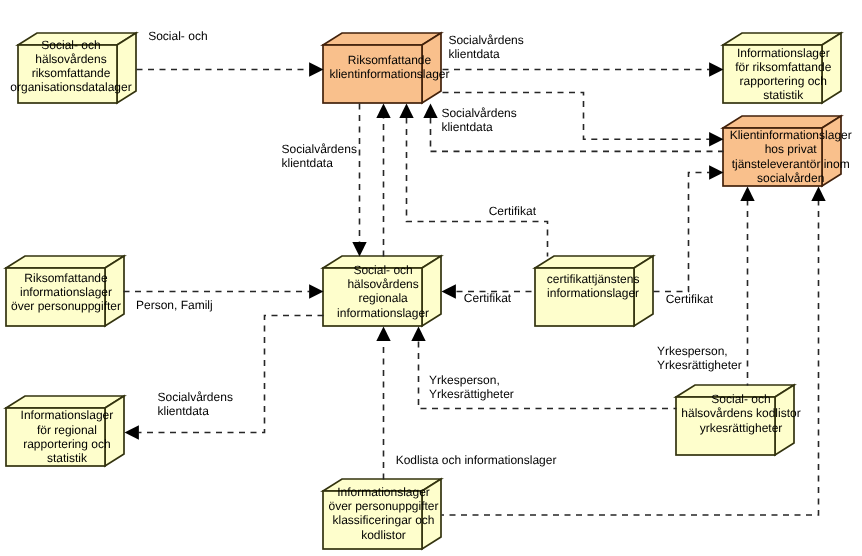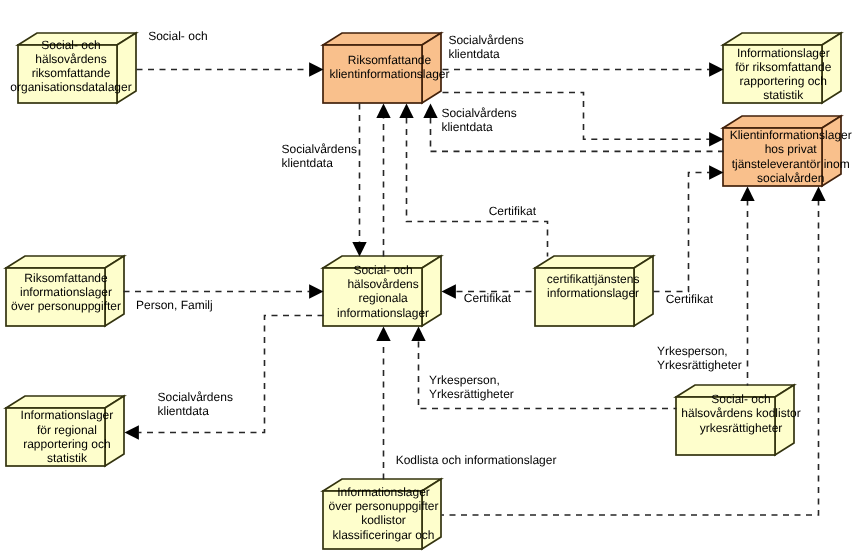--- a/index.html
+++ b/index.html
@@ -190,22 +190,22 @@
         <div>statistik</div>
       </div>
     <div class="node-label" style="left:621.0px;top:392.0px">
         <div>Social- och</div>
         <div>hälsovårdens kodlistor</div>
         <div>yrkesrättigheter</div>
       </div>
     <div class="node-label" style="left:263.5px;top:484.8px">
         <div>Informationslager</div>
         <div>över personuppgifter</div>
+        <div>klassificeringar och</div>
         <div>kodlistor</div>
-        <div>klassificeringar och</div>
       </div>
     <div class="edge-label" style="left:148.2px;top:29.4px">
         <div>Social- och</div>
       </div>
     <div class="edge-label" style="left:448.4px;top:32.6px">
         <div>Socialvårdens</div>
         <div>klientdata</div>
       </div>
     <div class="edge-label" style="left:441.4px;top:105.5px">
         <div>Socialvårdens</div>

